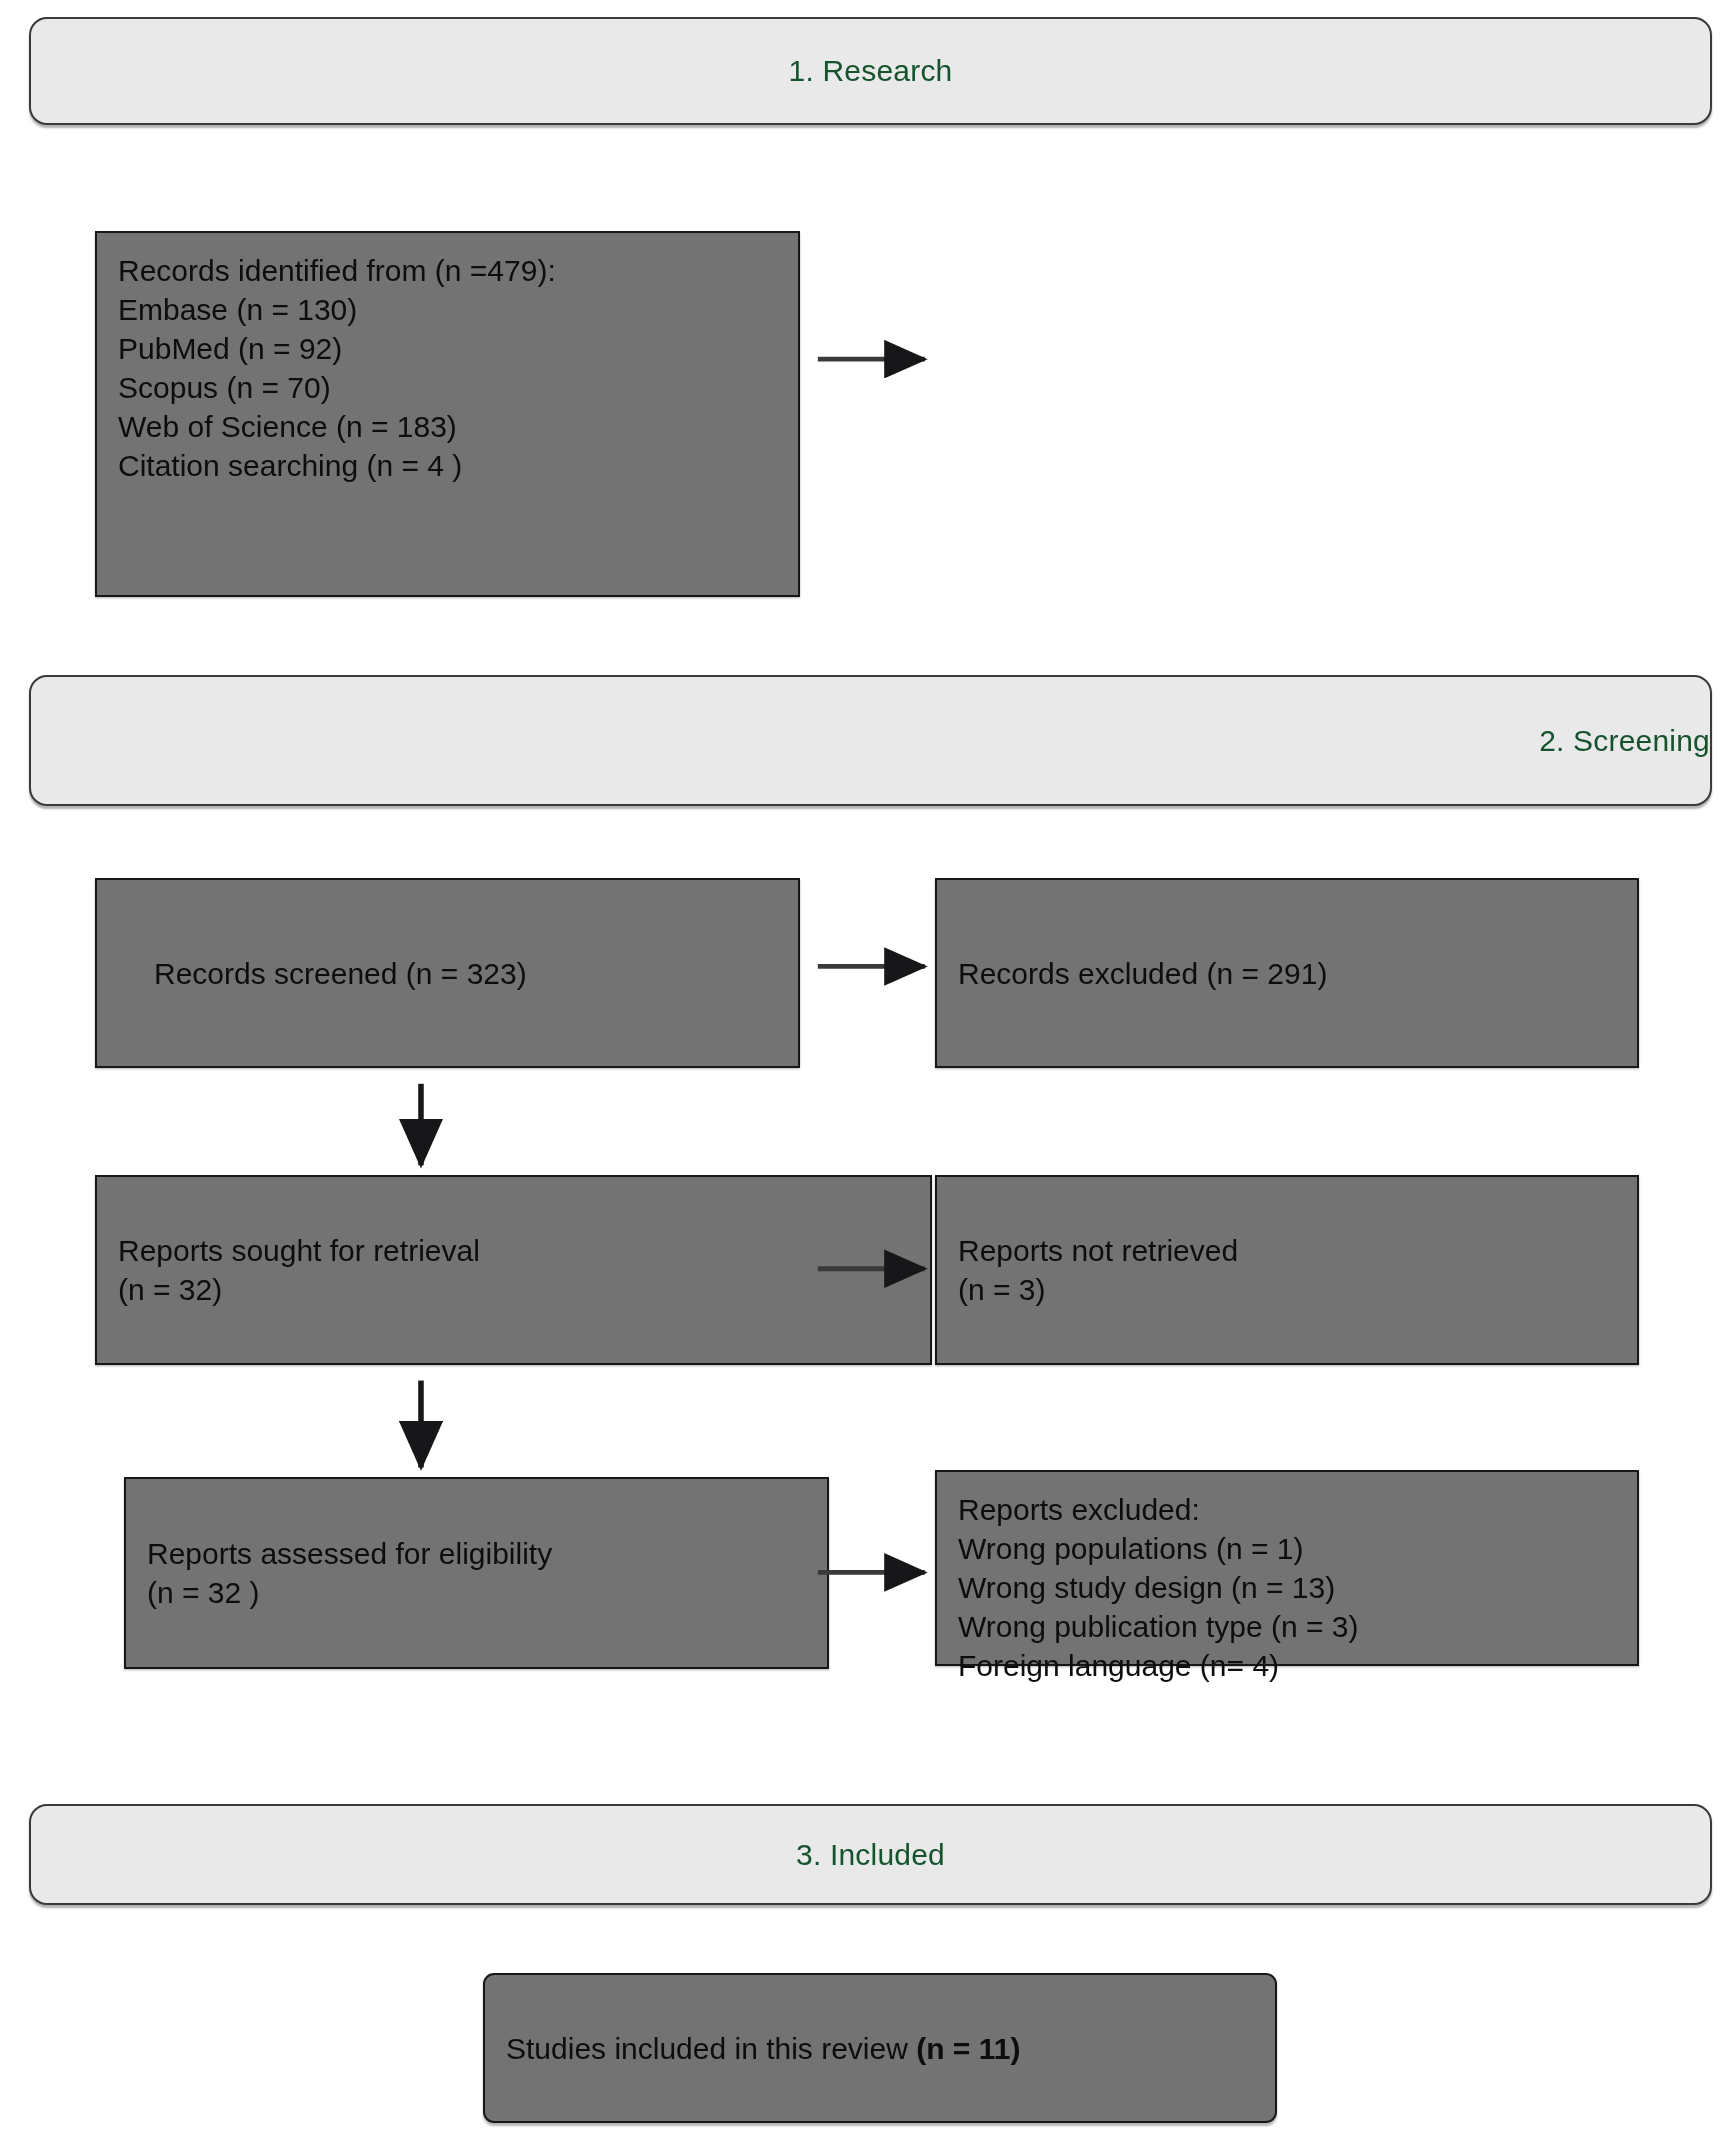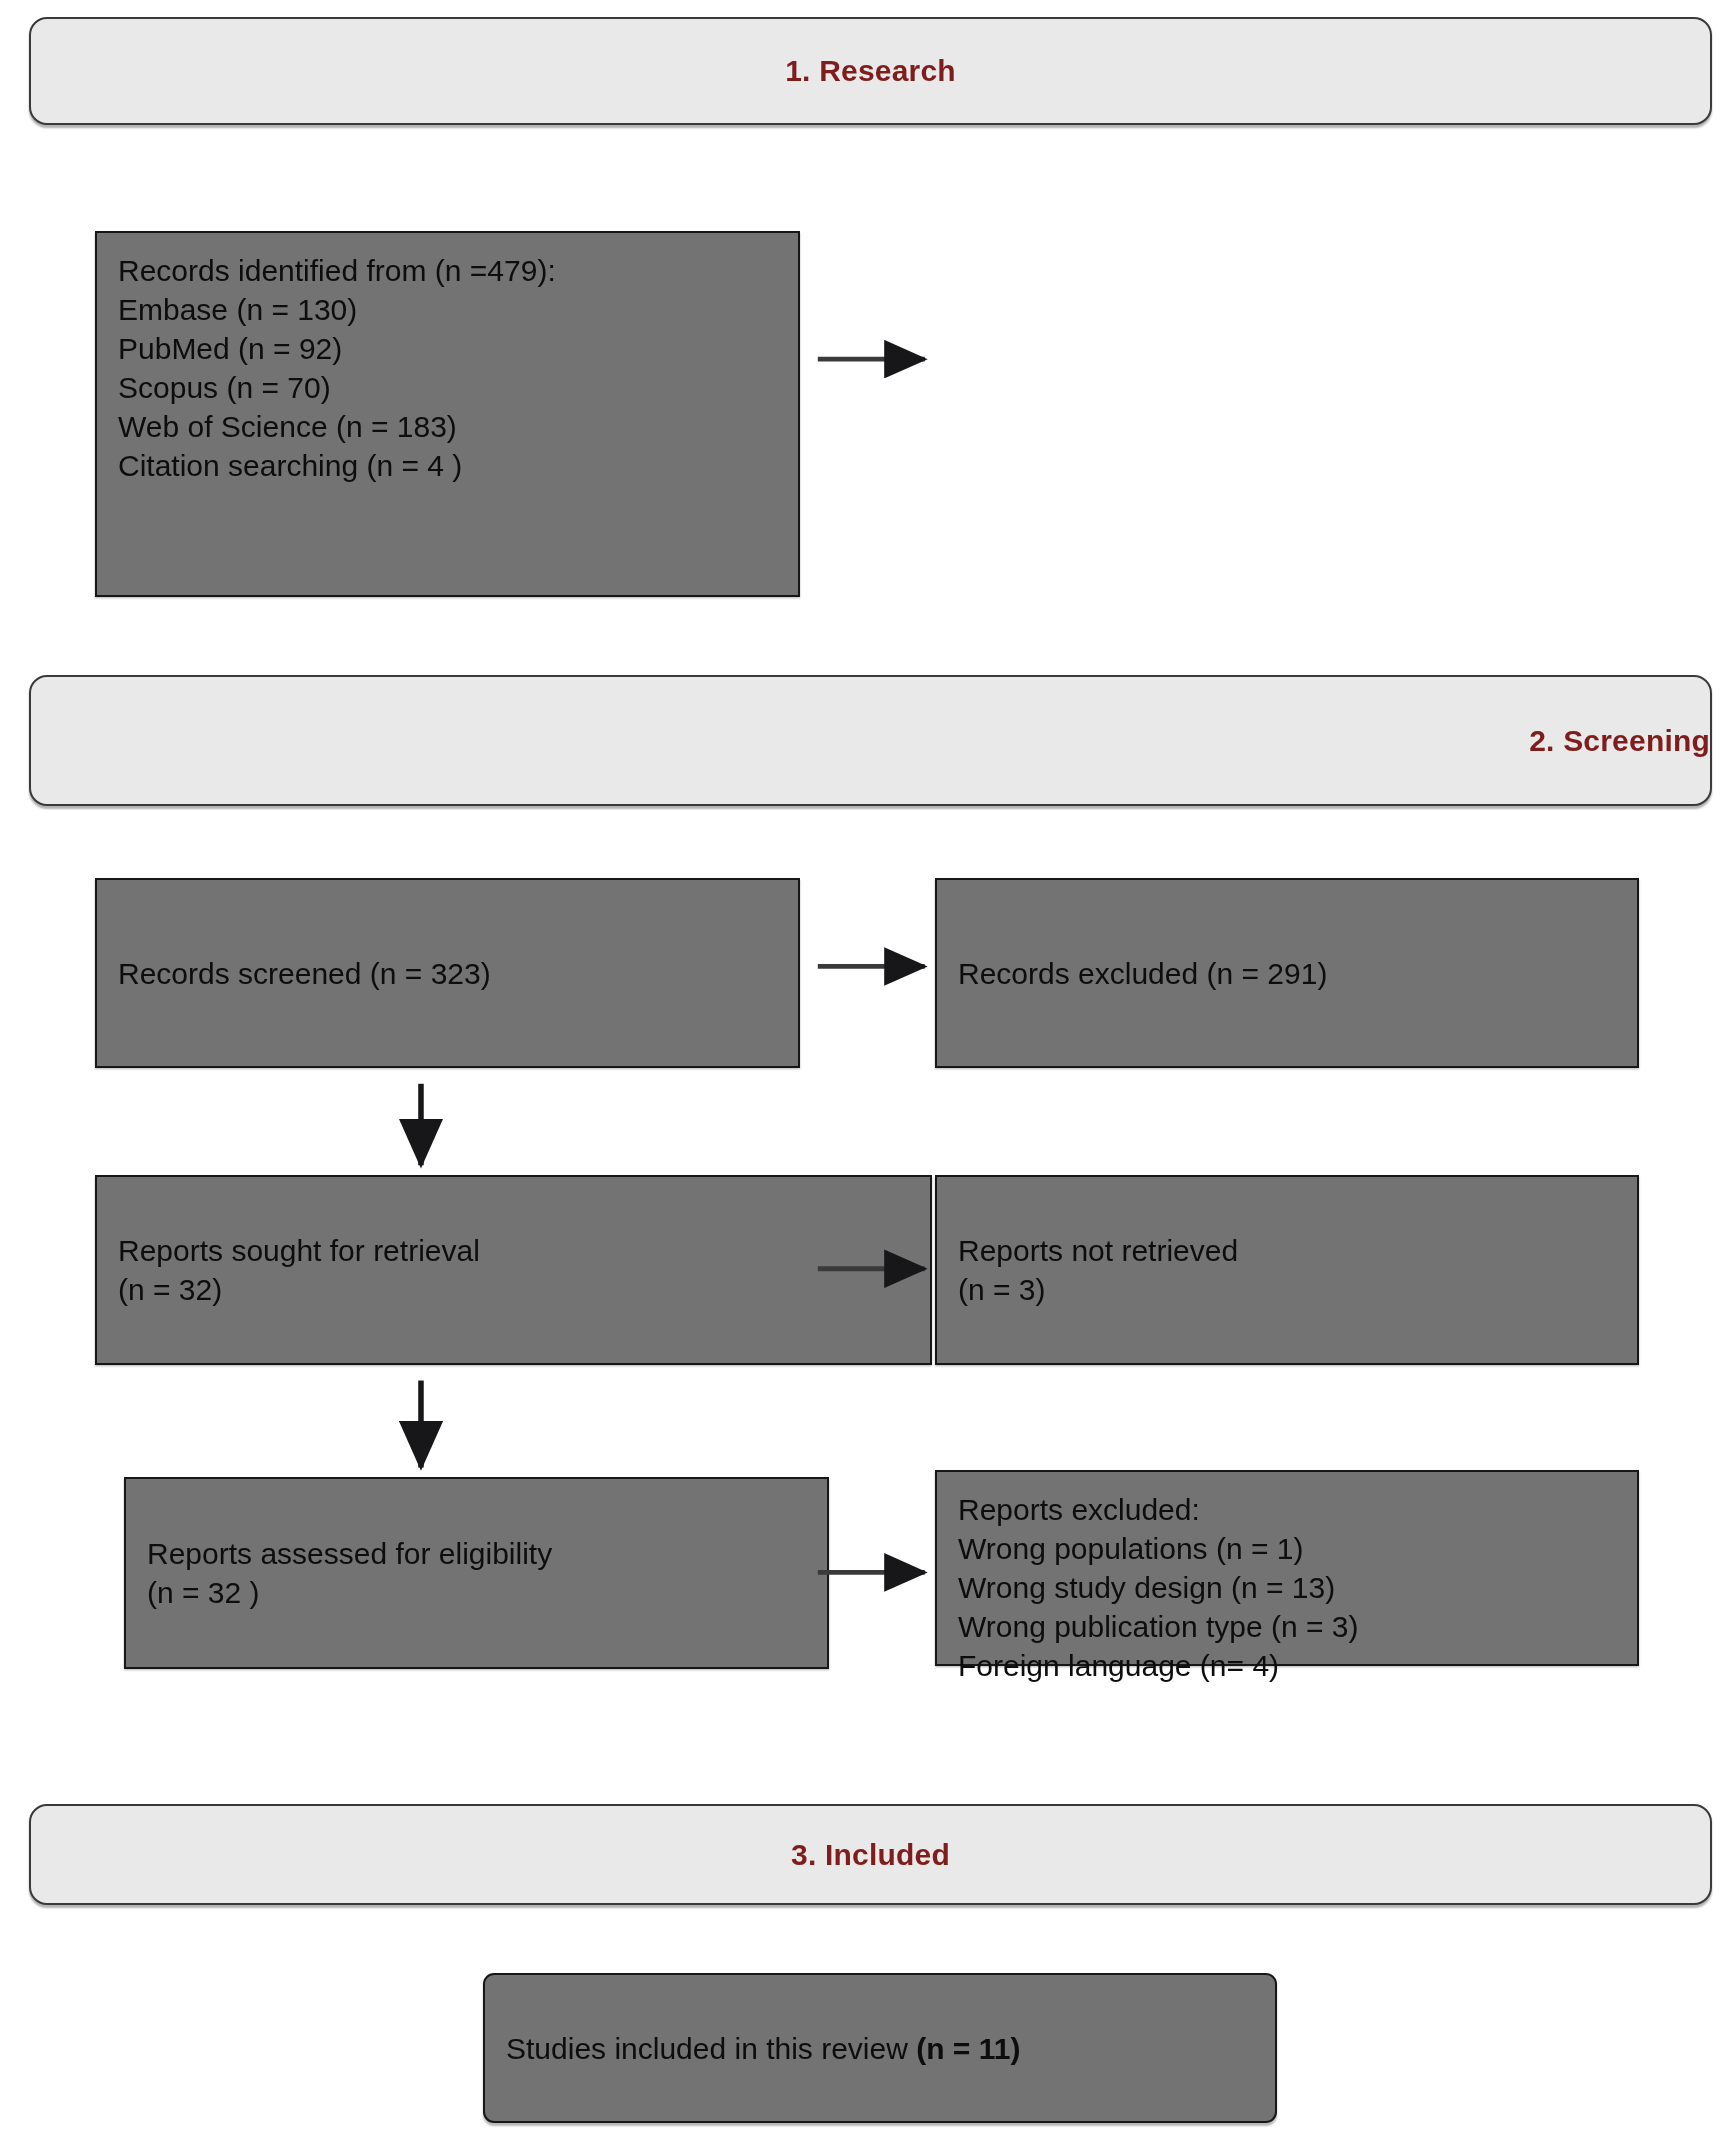--- a/index.html
+++ b/index.html
@@ -27,22 +27,22 @@
     background: #e9e9e9;
     border: 2.8px solid #3a3a3a;
     border-radius: 18px;
     display: flex;
     align-items: center;
     justify-content: center;
     box-shadow: 0 2.1px 2.1px rgba(0,0,0,0.30);
   }
   .stage-bar .stage-label {
     font-size: 30px;
-    font-weight: bold;
-    color: #7f1d1d;
+    font-weight: normal;
+    color: #14532d;
     letter-spacing: 0.2px;
     line-height: 1;
   }
 
   
   .node-box {
     position: absolute;
     box-sizing: border-box;
     background: #737373;
     border: 2.8px solid #17171a;
@@ -94,21 +94,21 @@
 Scopus (n = 70)
 Web of Science (n =  183)
 Citation searching (n = 4 )</div>
   </div>
 
 
   <div class="stage-bar" style="left:29px; top:675px; width:1683px; height:131px;justify-content:flex-end;">
     <span class="stage-label">2. Screening</span>
   </div>
 
-  <div class="node-box" style="left:95px; top:878px; width:705px; height:190px;">
+  <div class="node-box" style="left:95px; top:878px; width:705px; height:190px;padding-left:36px;">
     <div class="box-text">Records screened (n = 323)</div>
   </div>
 
   <div class="node-box" style="left:935px; top:878px; width:704px; height:190px;">
     <div class="box-text">Records excluded (n = 291)</div>
   </div>
 
   <div class="node-box" style="left:95px; top:1175px; width:837px; height:190px;">
     <div class="box-text">Reports sought for retrieval
 (n = 32)</div>

